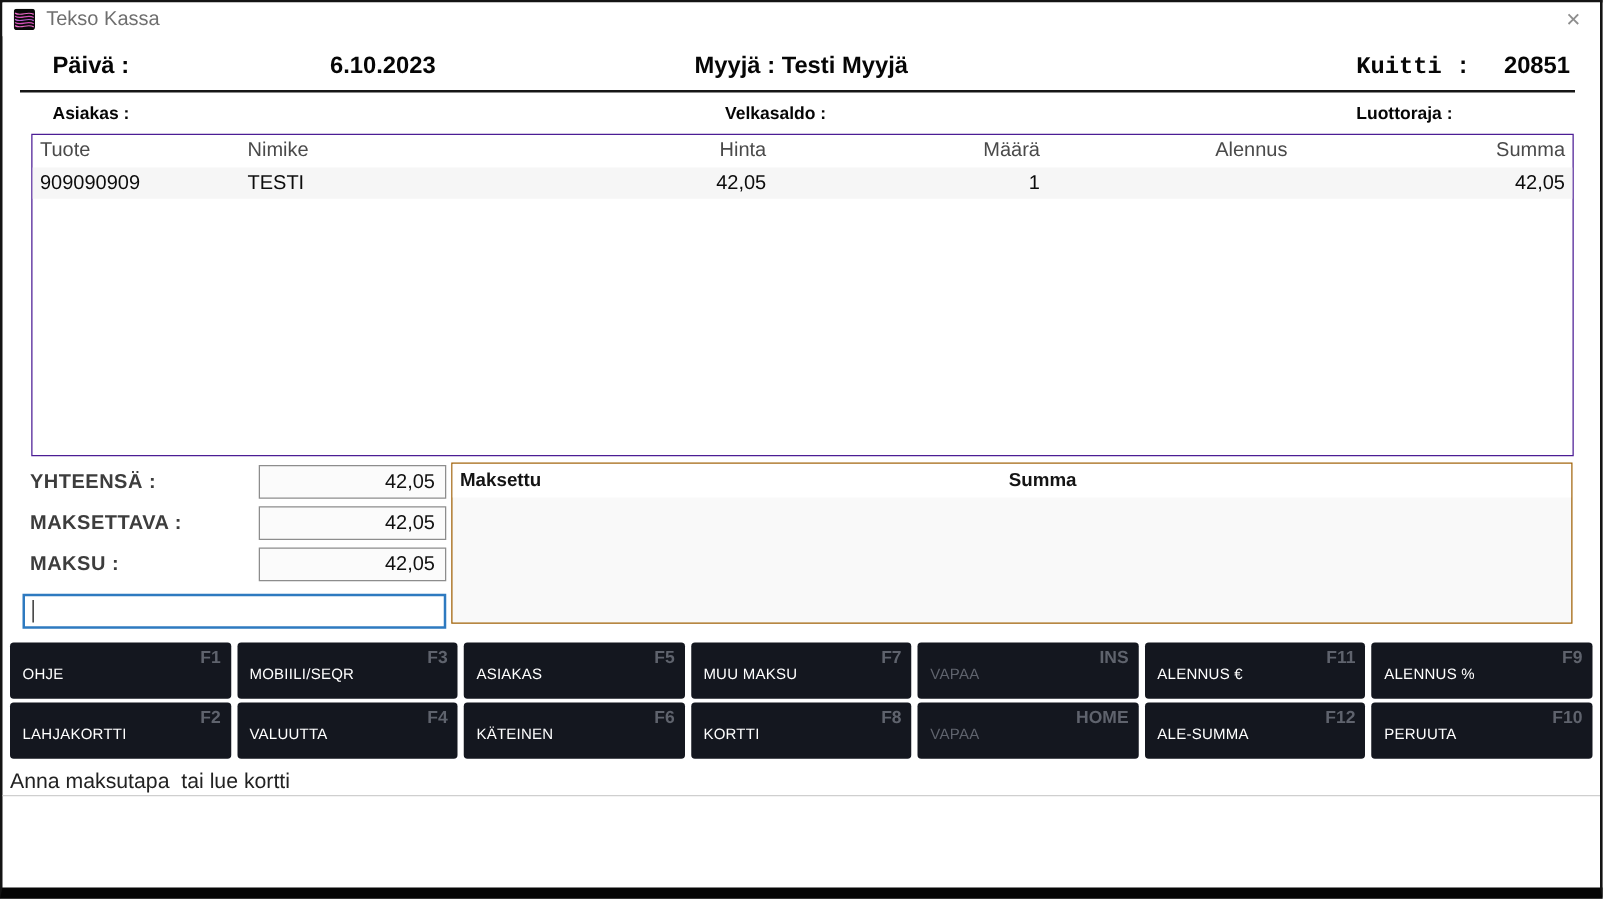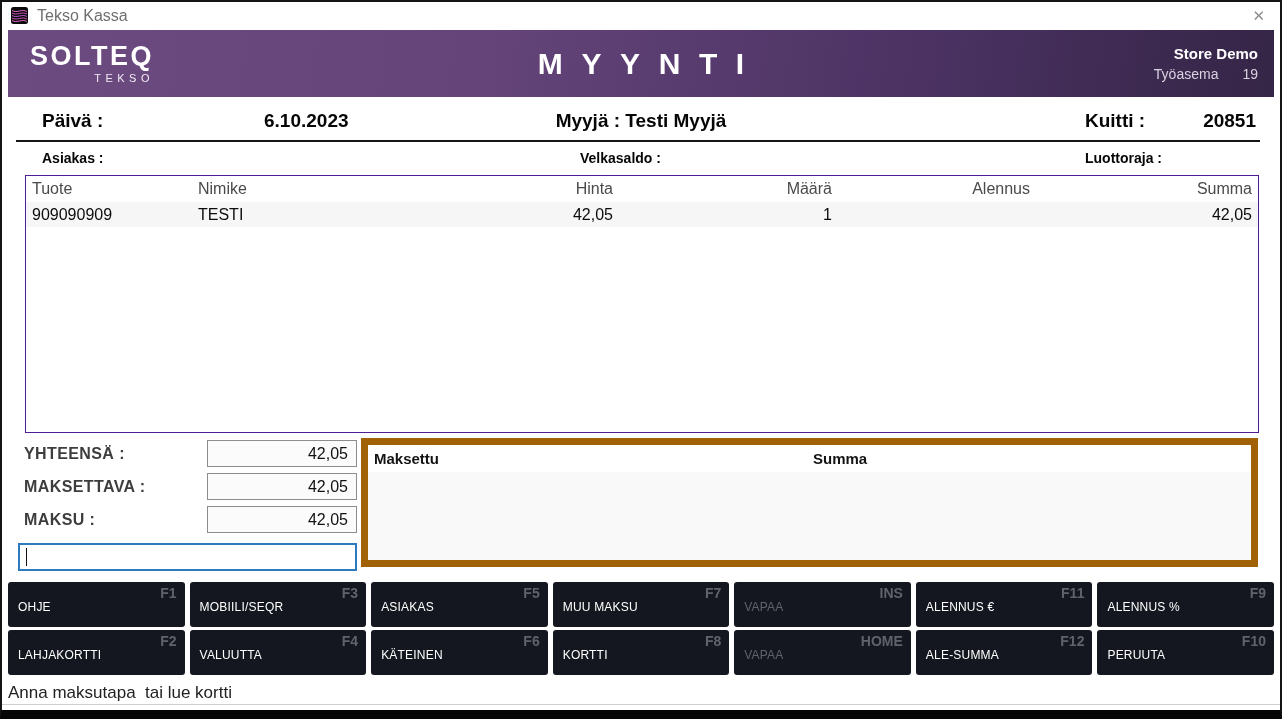--- a/index.html
+++ b/index.html
@@ -35,21 +35,21 @@
   .header-right { margin-left:auto; text-align:right; padding-right:16px; }
   .store-name { font-size:15px; font-weight:bold; }
   .workstation { font-size:14px; color:#d9d2e1; margin-top:4px; }
   .workstation .ws-value { margin-left:24px; }
   
   .inforow1 { position:relative; height:43px; font-size:19px; font-weight:bold; color:#060606; }
   .inforow1 > span { position:absolute; top:13px; white-space:nowrap; }
   .i-paiva-label { left:40px; }
   .i-paiva-value { left:262px; }
   .i-myyja { left:50%; transform:translateX(-50%); }
-  .i-kuitti-label { left:1083px; }
+  .i-kuitti-label { left:1083px;font-family:Liberation Mono, monospace; }
   .i-kuitti-value { right:24px; }
   .rule { border:none; border-top:2px solid #161616; margin:0 20px 0 14px; }
   .inforow2 { position:relative; height:33px; font-size:14px; font-weight:bold; color:#060606; }
   .inforow2 > span { position:absolute; top:8px; white-space:nowrap; }
   .i-asiakas { left:40px; }
   .i-velka { left:578px; }
   .i-luotto { left:1083px; }
   
   .items { margin:0 21px 0 23px; height:258px; border:1px solid #4c1d95; background:#fff; overflow:hidden; }
   .t-row {
@@ -69,21 +69,21 @@
     border:1px solid #8d8d8d; background:#fbfbfb;
     font-size:16px; color:#111; text-align:right; padding:4px 8px 0 0;
   }
   .pay-input {
     position:absolute; left:16px; top:105px; width:339px; height:28px;
     border:2px solid #2e7ac0; background:#fff; display:flex; align-items:center; padding-left:6px;
   }
   .caret { width:1px; height:18px; background:#111; }
   .paid-panel {
     position:absolute; left:359px; right:22px; top:0; bottom:4px;
-    border:7px solid #a16207; background:#f9f9f9; overflow:hidden;
+    border:1px solid #a16207; background:#f9f9f9; overflow:hidden;
   }
   .paid-head { position:relative; height:27px; background:#fff; font-size:15px; font-weight:bold; color:#141414; }
   .paid-head .h1 { position:absolute; left:6px; top:5px; }
   .paid-head .h2 { position:absolute; left:445px; top:5px; }
   
   .btn-grid {
     margin:11px 6px 0 6px; height:93px;
     display:grid; grid-template-columns:repeat(7,1fr); grid-template-rows:45px 45px; gap:3px 5px;
   }
   .fbtn { position:relative; background:#14171f; border-radius:3px; cursor:pointer; }
@@ -106,33 +106,20 @@
         <path d="M1 6 C 6 9, 11 4, 16 7" stroke="#d44fb8" fill="none" stroke-width="1"></path>
         <path d="M1 8.5 C 6 11.5, 11 6.5, 16 9.5" stroke="#b85fd0" fill="none" stroke-width="1"></path>
         <path d="M1 11 C 6 14, 11 9, 16 12" stroke="#d44fb8" fill="none" stroke-width="1"></path>
         <path d="M1 13.5 C 6 16.5, 11 11.5, 16 14.5" stroke="#e867c6" fill="none" stroke-width="1"></path>
       </svg>
     </span>
     <span class="app-title">Tekso Kassa</span>
     <span class="close">✕</span>
   </div>
 
-  <div class="header">
-    <div class="logo">
-      <span class="logo-main">SOLTEQ</span>
-      <span class="logo-sub">TEKSO</span>
-    </div>
-    <div class="screen-title">MYYNTI</div>
-    <div class="header-right">
-      <div class="store-name">Store Demo</div>
-      <div class="workstation">
-        <span>Työasema</span><span class="ws-value">19</span>
-      </div>
-    </div>
-  </div>
 
   <div class="inforow1">
     <span class="i-paiva-label">Päivä :</span>
     <span class="i-paiva-value">6.10.2023</span>
     <span class="i-myyja">Myyjä : Testi Myyjä</span>
     <span class="i-kuitti-label">Kuitti :</span>
     <span class="i-kuitti-value">20851</span>
   </div>
   <hr class="rule">
   <div class="inforow2">

